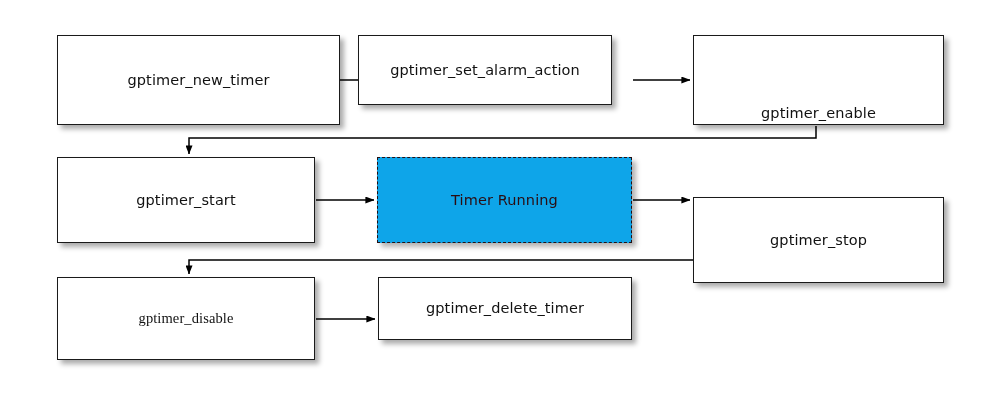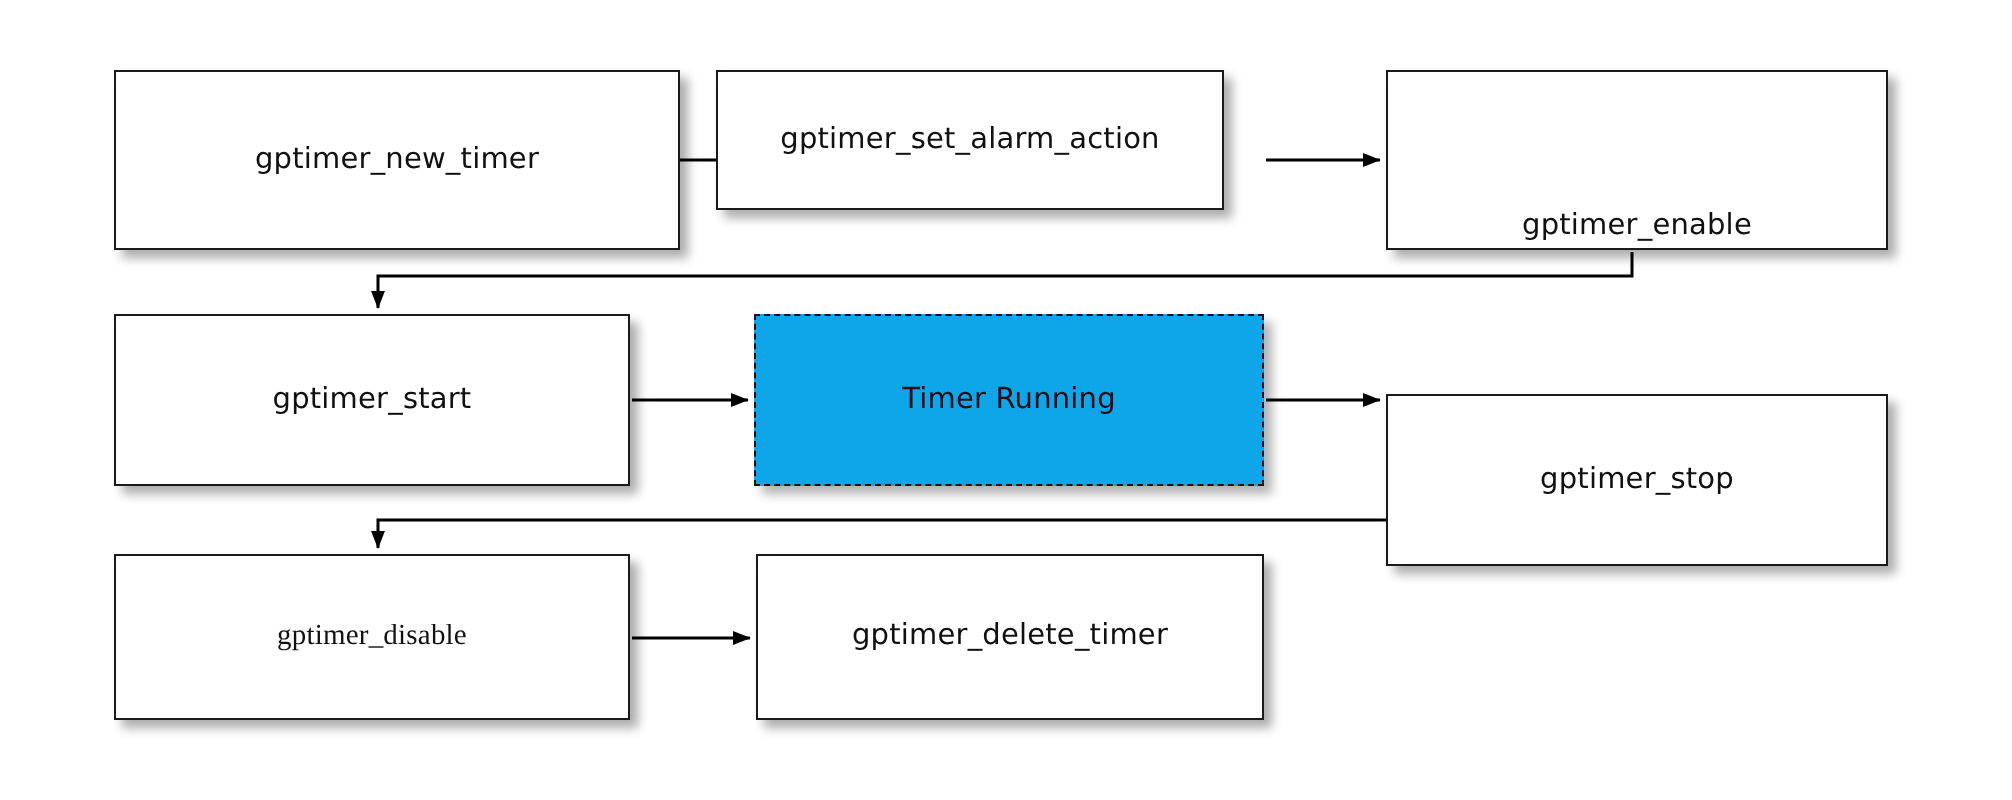--- a/index.html
+++ b/index.html
@@ -56,21 +56,21 @@
   
   #node-new-timer       { left: 57px;  top: 35px;  width: 283px; height: 90px; }
   #node-config          { left: 358px; top: 35px;  width: 254px; height: 70px; }
   #node-enable          { left: 693px; top: 35px;  width: 251px; height: 90px; justify-content: flex-end; }
   
   #node-start           { left: 57px;  top: 157px; width: 258px; height: 86px; text-align: center; }
   #node-running         { left: 377px; top: 157px; width: 255px; height: 86px; }
   #node-stop            { left: 693px; top: 157px; width: 251px; height: 86px; margin-top: 40px; }
   
   #node-disable         { left: 57px;  top: 277px; width: 258px; height: 83px; font-family: Liberation Serif, serif; }
-  #node-delete-timer    { left: 378px; top: 277px; width: 254px; height: 83px; justify-content: center; }
+  #node-delete-timer    { left: 378px; top: 277px; width: 254px; height: 63px; justify-content: center; }
 </style>
 </head>
 <body>
 
 <div id="diagram-root">
 
   <svg id="edge-layer" viewBox="0 0 1006 400" width="1006" height="400" xmlns="http://www.w3.org/2000/svg">
     <defs>
       <marker id="arrowhead" markerWidth="9" markerHeight="7" refX="8.6" refY="3.5" orient="auto" markerUnits="userSpaceOnUse">
         <polygon points="0 0, 9 3.5, 0 7" fill="#000000"></polygon>

